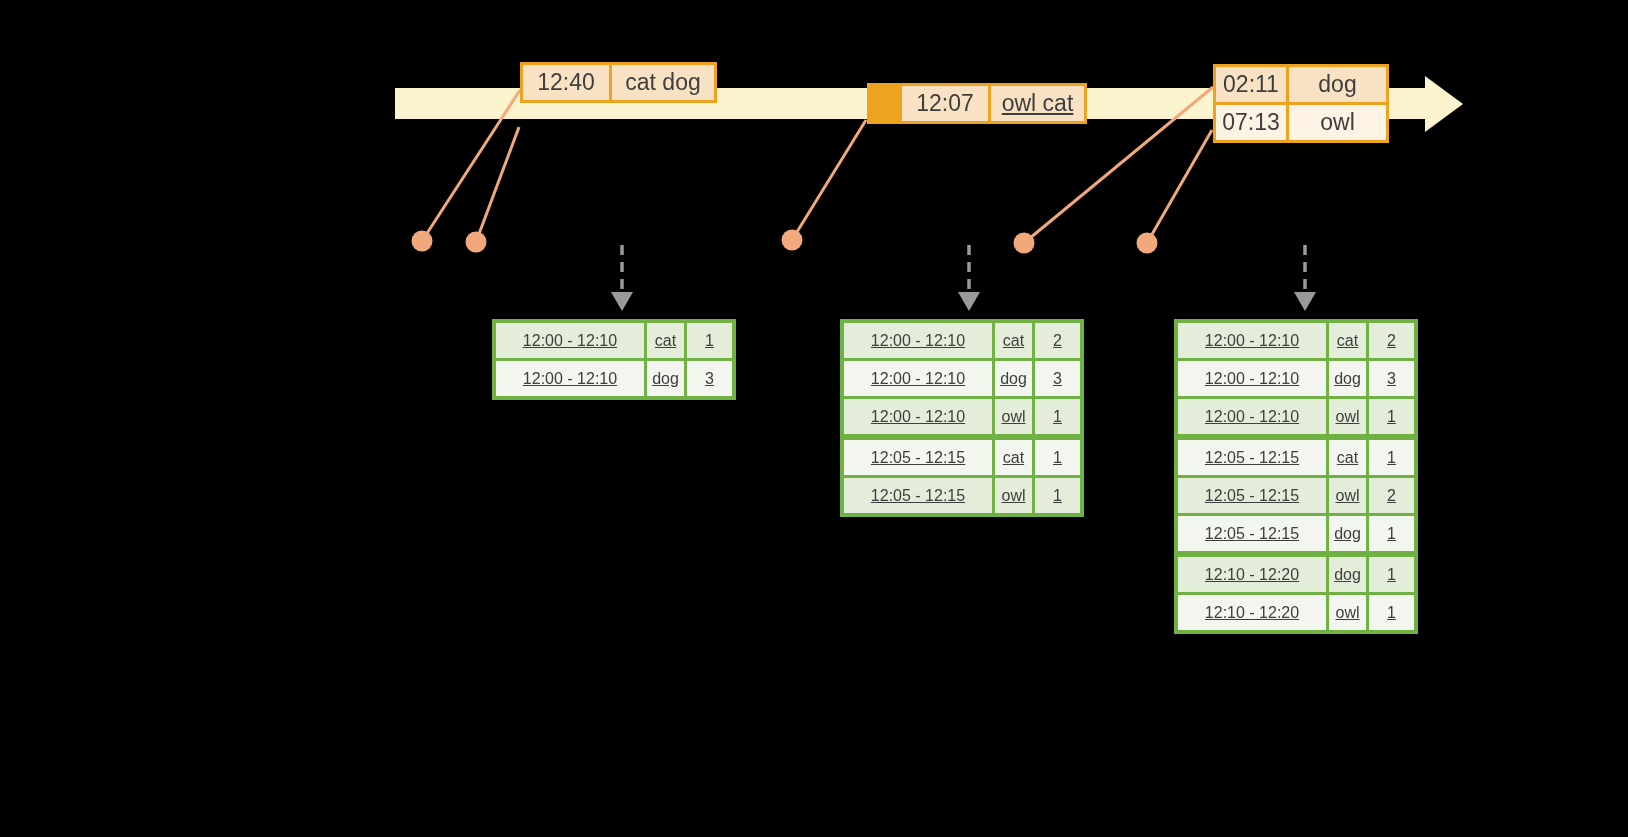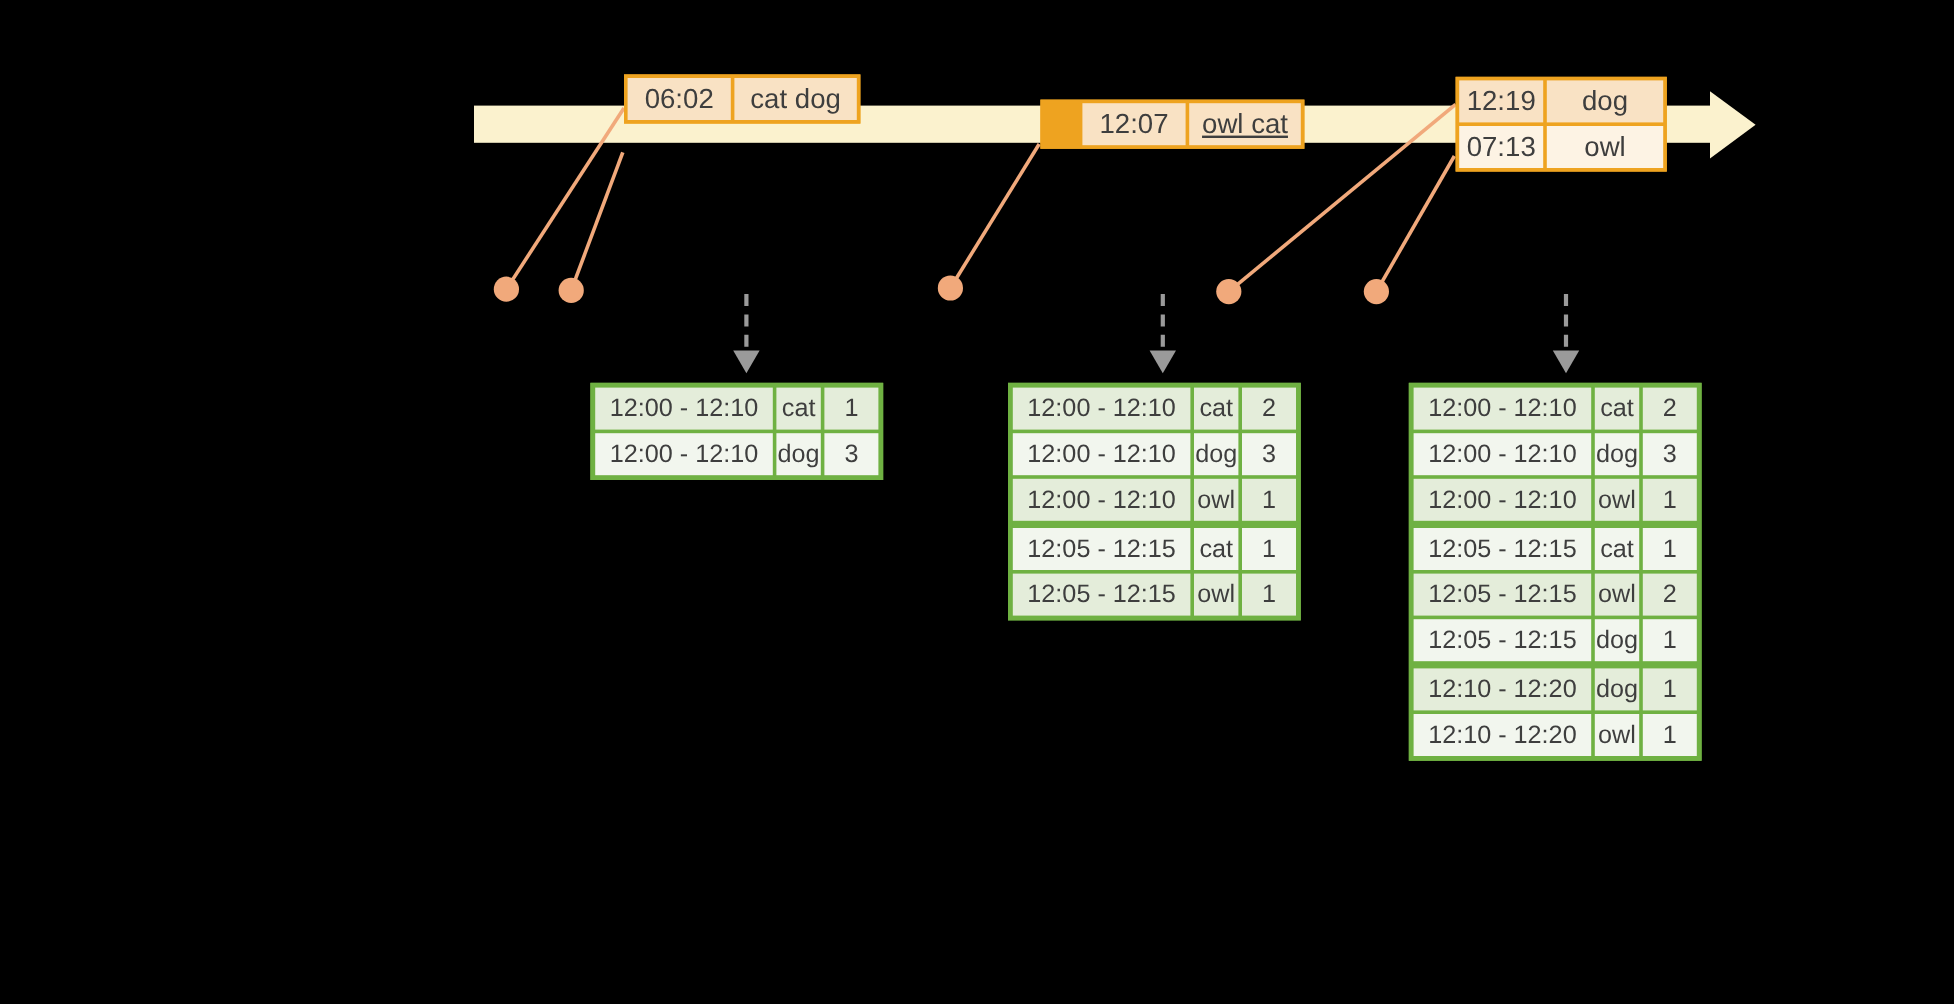--- a/index.html
+++ b/index.html
@@ -75,22 +75,23 @@
     display: flex;
     flex-direction: column;
     gap: 3px;
   }
   .rrow { display: flex; gap: 3px; height: 35px; }
   .rrow.group-start { margin-top: 3px; }
   .rcell {
     display: flex;
     align-items: center;
     justify-content: center;
-    font-size: 21px;
+    font-size: 16px;
     color: var(--text);
+    text-decoration: underline;
   }
   .rrow.fa .rcell { background: var(--result-fill-a); }
   .rrow.fb .rcell { background: var(--result-fill-b); }
   .rcell.win  { width: 148px; }
   .rcell.word { width: 37px; }
   .rcell.cnt  { width: 45px; }
 </style>
 </head>
 <body>
 
@@ -119,33 +120,33 @@
       <polygon points="611,292 633,292 622,311" fill="var(--dashed)"></polygon>
       <line x1="969" y1="245" x2="969" y2="294" stroke="var(--dashed)" stroke-width="3.5" stroke-dasharray="10 7"></line>
       <polygon points="958,292 980,292 969,311" fill="var(--dashed)"></polygon>
       <line x1="1305" y1="245" x2="1305" y2="294" stroke="var(--dashed)" stroke-width="3.5" stroke-dasharray="10 7"></line>
       <polygon points="1294,292 1316,292 1305,311" fill="var(--dashed)"></polygon>
     </g>
   </svg>
 
   <div class="etable e1" style="left:520px; top:62px;">
       <div class="erow fa">
-        <div class="ecell t">06:02</div>
+        <div class="ecell t">12:40</div>
         <div class="ecell w">cat dog</div>
       </div>
     </div>
   <div class="etable e2" style="left:867px; top:83px;">
       <div class="erow fa">
         <div class="ecell t">12:07</div>
         <div class="ecell w">owl cat</div>
       </div>
     </div>
   <div class="etable e3" style="left:1213px; top:64px;">
       <div class="erow fa">
-        <div class="ecell t">12:19</div>
+        <div class="ecell t">02:11</div>
         <div class="ecell w">dog</div>
       </div>
       <div class="erow fb">
         <div class="ecell t">07:13</div>
         <div class="ecell w">owl</div>
       </div>
     </div>
 
   <div class="rtable" style="left:492px;  top:319px;">
       <div class="rrow fa">

